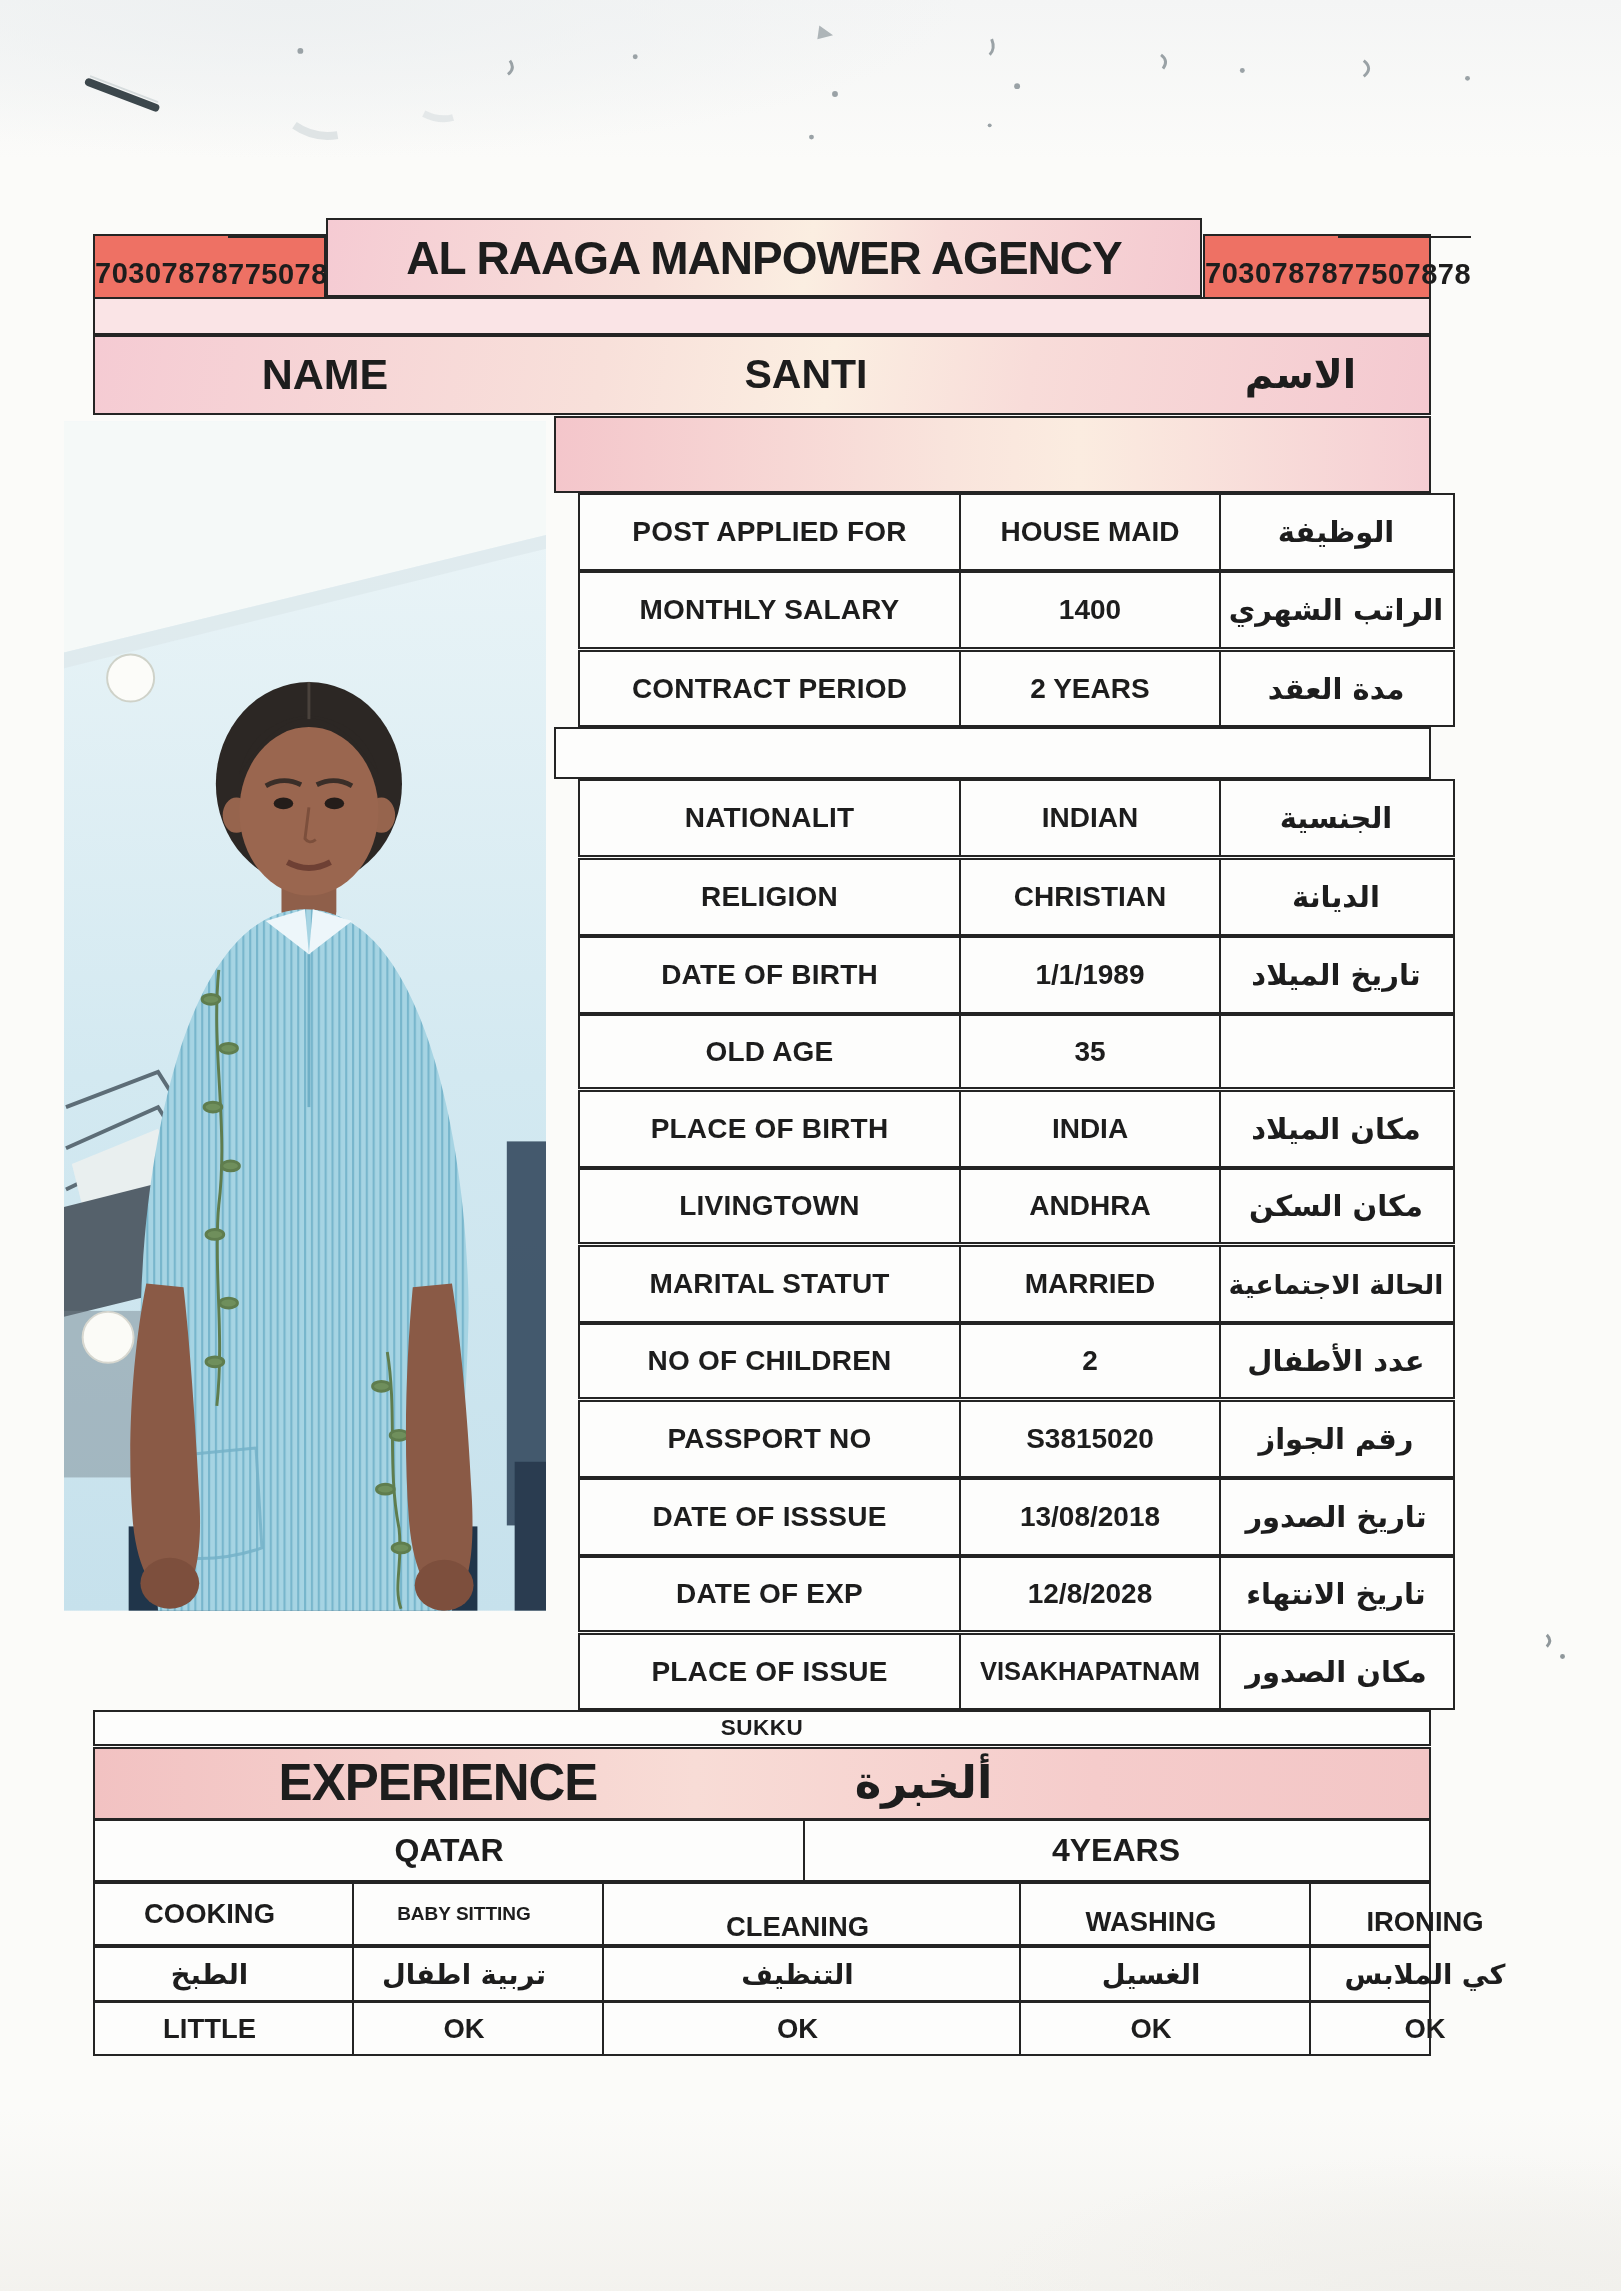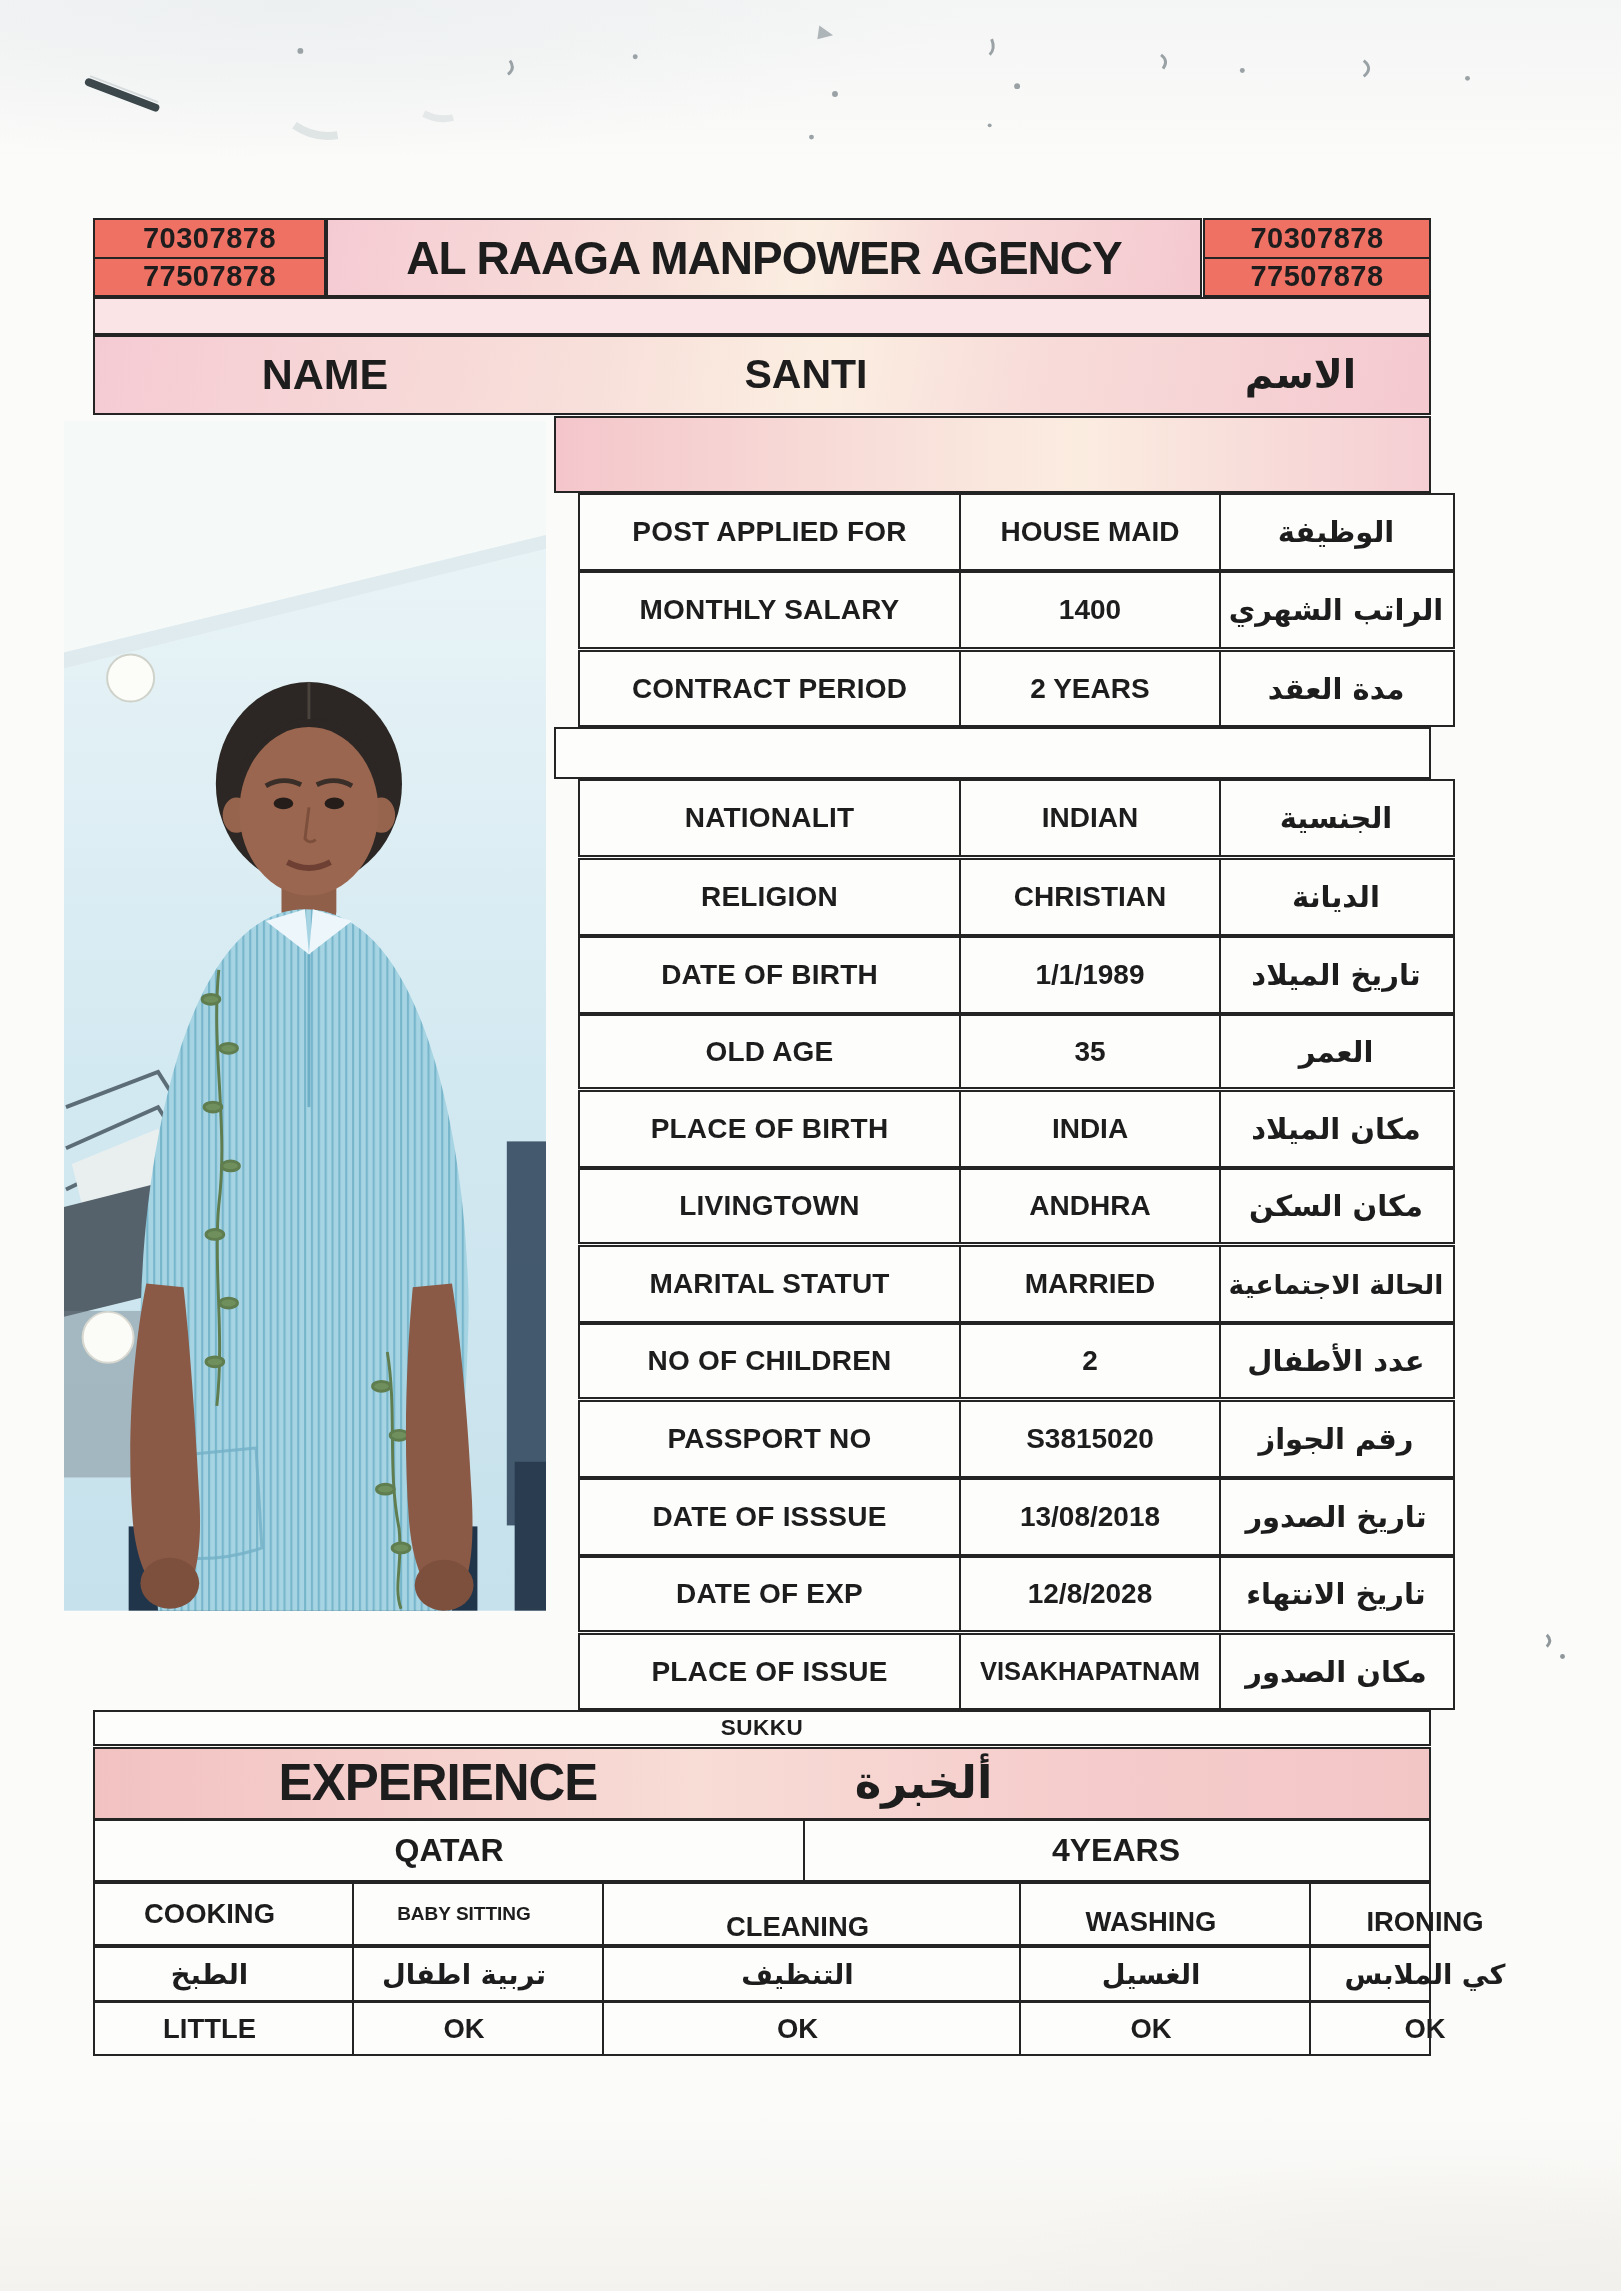--- a/index.html
+++ b/index.html
@@ -10,21 +10,21 @@
       radial-gradient(686px 196px at 90% 100%, #f0efeb 0%, rgba(240,239,235,0) 70%),
       linear-gradient(180deg,#f4f5f5 0%,#fbfbf9 7%,#fbfbf9 92%,#f3f2ee 100%);
     font-family:"Liberation Sans","DejaVu Sans",sans-serif;
     color:#1d1d1d;
   }
   .box{position:absolute; box-sizing:border-box; border:2.9px solid #242424; background:#fdfdfc;}
   .cell{display:flex; align-items:center; justify-content:center; box-sizing:border-box;}
   .bold{font-weight:700;}
   .ar{font-family:"DejaVu Sans",sans-serif; direction:rtl;}
   
-  .phonebox{display:flex; flex-direction:column; background:#ee7164;}
+  .phonebox{display:flex; background:#ee7164;margin-top:16px;}
   .phonebox .cell{flex:1; font-size:29px; font-weight:700; letter-spacing:0.5px;}
   .phonebox .cell + .cell{border-top:2.9px solid #242424;}
   .pinkgrad{background:linear-gradient(100deg,#f5cbd3 0%,#f8e0da 38%,#fbeee1 55%,#f8dcd9 70%,#f4c9d0 100%);}
   .pinkgrad2{background:linear-gradient(90deg,#f4c6cb 0%,#f9e4dc 45%,#fbece0 60%,#f5ced3 100%);}
   .expgrad{background:linear-gradient(90deg,#f2c2c2 0%,#f8dcd6 45%,#f5cccb 75%,#f3c6c6 100%);}
   .lightpink{background:#fae4e6;}
   
   .trow{display:grid; grid-template-columns:379px 262px 230px;margin-left:24px;}
   .trow .cell{height:100%;}
   .trow .lbl{font-size:28px; font-weight:700; letter-spacing:0.2px;}
@@ -194,21 +194,20 @@
       <div class="cell arb ar">الديانة</div>
     </div>
     <div class="box trow" style="left:554px;top:936px;width:877px;height:78px">
       <div class="cell lbl">DATE OF BIRTH</div>
       <div class="cell val">1/1/1989</div>
       <div class="cell arb ar">تاريخ الميلاد</div>
     </div>
     <div class="box trow" style="left:554px;top:1014px;width:877px;height:75px">
       <div class="cell lbl">OLD AGE</div>
       <div class="cell val">35</div>
-      <div class="cell arb ar">العمر</div>
     </div>
     <div class="box trow" style="left:554px;top:1090px;width:877px;height:78px">
       <div class="cell lbl">PLACE OF BIRTH</div>
       <div class="cell val">INDIA</div>
       <div class="cell arb ar">مكان الميلاد</div>
     </div>
     <div class="box trow" style="left:554px;top:1168px;width:877px;height:76px">
       <div class="cell lbl">LIVINGTOWN</div>
       <div class="cell val">ANDHRA</div>
       <div class="cell arb ar">مكان السكن</div>

